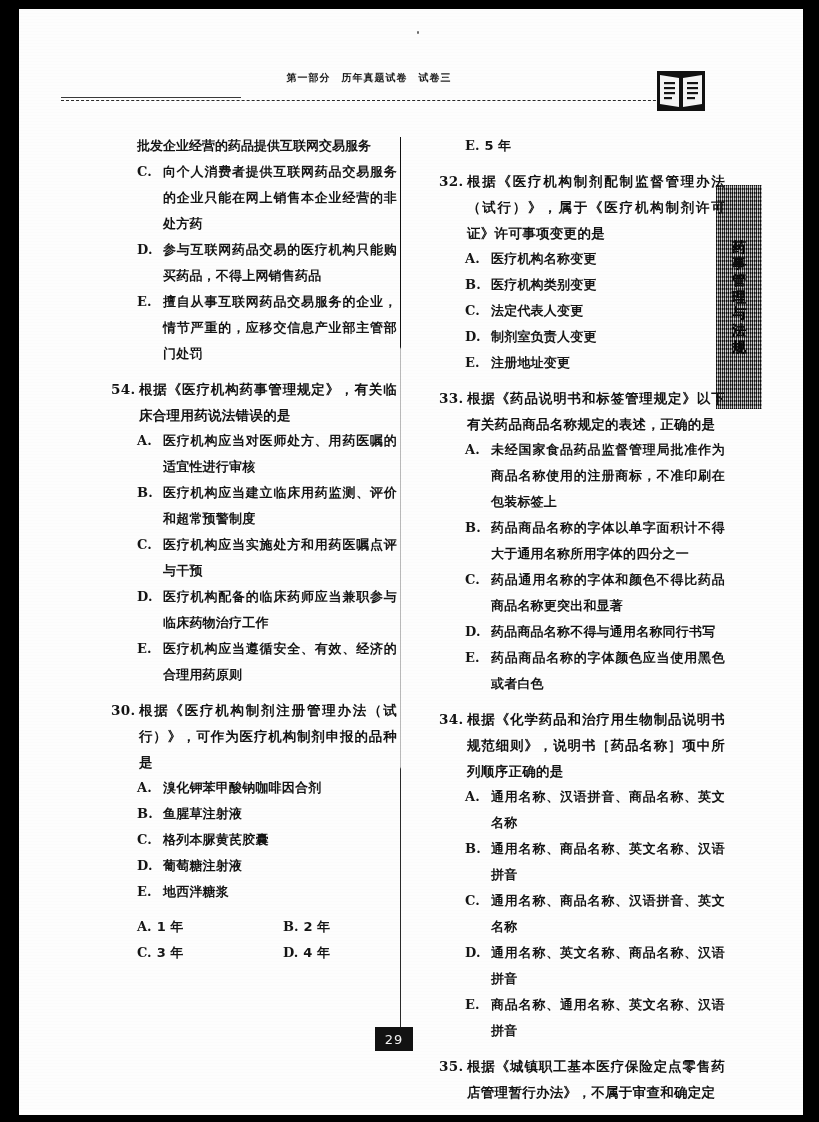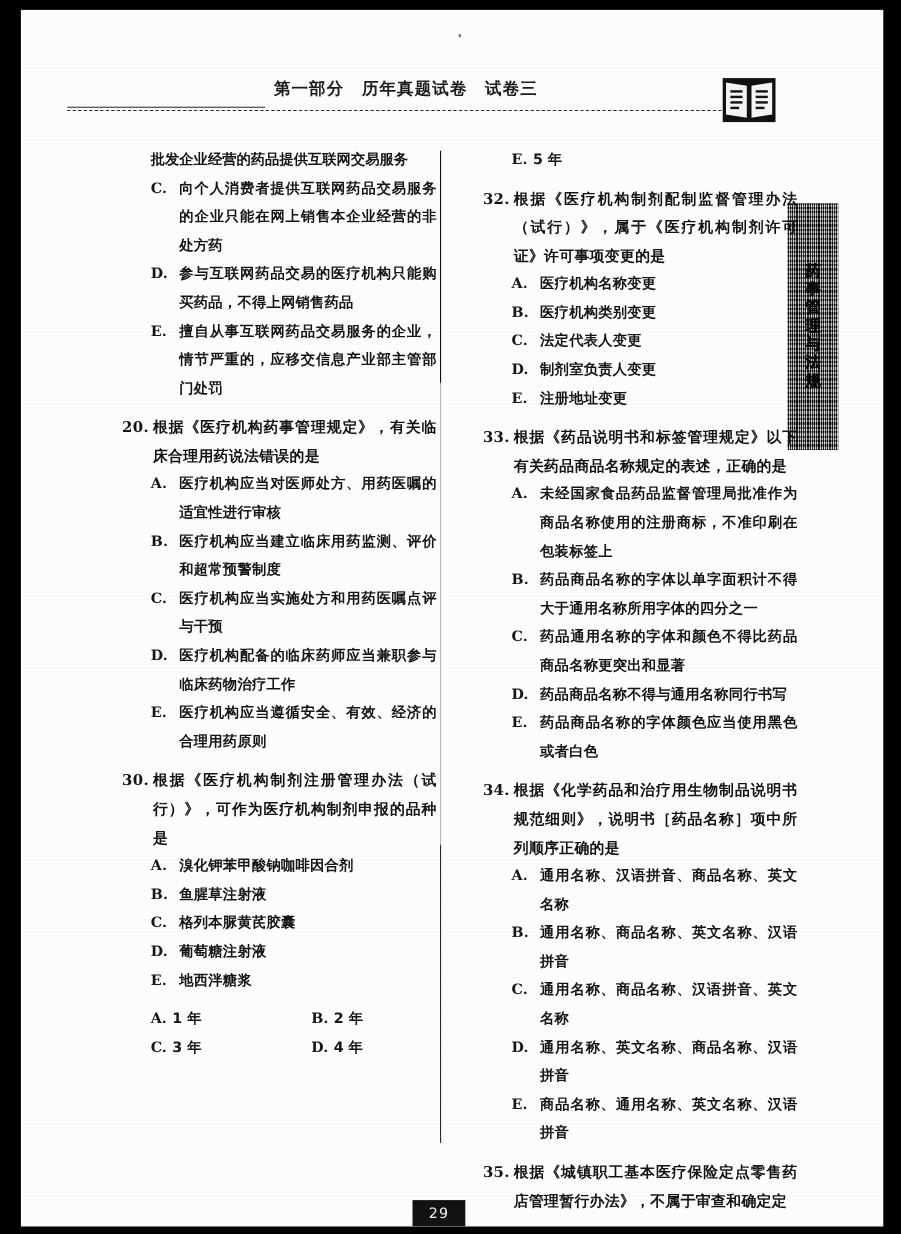--- a/index.html
+++ b/index.html
@@ -50,21 +50,21 @@
     width: 784px;
     height: 46px;
   }
   #header-title {
     position: absolute;
     left: 0;
     top: 0;
     width: 700px;
     text-align: center;
     font-family: "DejaVu Sans", sans-serif;
-    font-size: 15px;
+    font-size: 10px;
     font-weight: bold;
     letter-spacing: 1px;
     color: #1b1b1b;
     white-space: pre;
   }
   #header-rule {
     position: absolute;
     left: 42px;
     top: 29px;
     width: 610px;
@@ -228,22 +228,22 @@
   .opt-continued .opt-letter-inline {
     font-family: "DejaVu Serif", serif;
     font-weight: bold;
     margin-right: 5px;
   }
 
   
   #page-number {
     position: absolute;
     left: 356px;
-    top: 1082px;
-    width: 48px;
+    top: 1018px;
+    width: 38px;
     height: 24px;
     background: #121212;
     color: #f2f2f2;
     font-family: "DejaVu Sans", sans-serif;
     font-size: 13px;
     letter-spacing: 1px;
     display: flex;
     align-items: center;
     justify-content: center;
   }
@@ -309,21 +309,21 @@
             <li class="opt"><span class="opt-letter">C.</span><span>向个人消费者提供互联网药品交易服务的企业只能在网上销售本企业经营的非处方药</span></li>
           </ul>
           <ul class="opt-list">
             <li class="opt"><span class="opt-letter">D.</span><span>参与互联网药品交易的医疗机构只能购买药品，不得上网销售药品</span></li>
           </ul>
           <ul class="opt-list">
             <li class="opt"><span class="opt-letter">E.</span><span>擅自从事互联网药品交易服务的企业，情节严重的，应移交信息产业部主管部门处罚</span></li>
           </ul>
         </div>
         <div class="q-block">
-          <div class="q-stem"><span class="q-num">20.</span><span>根据《医疗机构药事管理规定》，有关临床合理用药说法错误的是</span></div>
+          <div class="q-stem"><span class="q-num">54.</span><span>根据《医疗机构药事管理规定》，有关临床合理用药说法错误的是</span></div>
           <ul class="opt-list">
             <li class="opt"><span class="opt-letter">A.</span><span>医疗机构应当对医师处方、用药医嘱的适宜性进行审核</span></li>
             <li class="opt"><span class="opt-letter">B.</span><span>医疗机构应当建立临床用药监测、评价和超常预警制度</span></li>
             <li class="opt"><span class="opt-letter">C.</span><span>医疗机构应当实施处方和用药医嘱点评与干预</span></li>
             <li class="opt"><span class="opt-letter">D.</span><span>医疗机构配备的临床药师应当兼职参与临床药物治疗工作</span></li>
             <li class="opt"><span class="opt-letter">E.</span><span>医疗机构应当遵循安全、有效、经济的合理用药原则</span></li>
           </ul>
         </div>
         <div class="q-block">
           <div class="q-stem"><span class="q-num">30.</span><span>根据《医疗机构制剂注册管理办法（试行）》，可作为医疗机构制剂申报的品种是</span></div>

